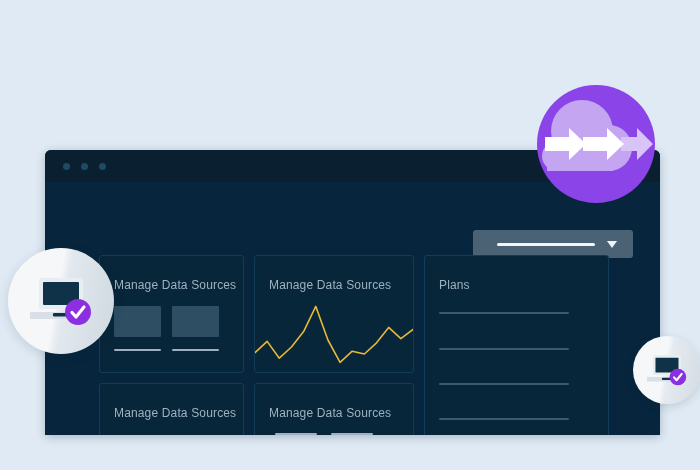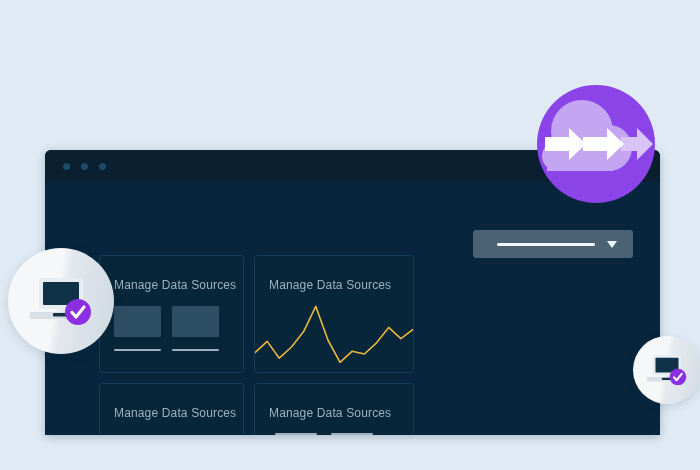--- a/index.html
+++ b/index.html
@@ -215,20 +215,27 @@
         <div class="thumb-line b"></div>
       </div>
 
       <div class="card card-2">
         <div class="card-title">Manage Data Sources</div>
         <svg class="spark" viewBox="0 0 160 78" preserveAspectRatio="none">
           <polyline id="sparkline" fill="none" stroke="#e8b83a" stroke-width="1.6" stroke-linejoin="round" stroke-linecap="round" points="0.00,58.60 12.31,47.40 24.62,64.20 36.92,53.00 49.23,37.60 61.54,12.40 73.85,46.00 86.15,68.40 98.46,57.20 110.77,60.00 123.08,48.80 135.38,33.40 147.69,44.60 160.00,35.50"></polyline>
         </svg>
       </div>
 
+      <div class="card card-3">
+        <div class="card-title">Plans</div>
+        <div class="plan-line l1"></div>
+        <div class="plan-line l2"></div>
+        <div class="plan-line l3"></div>
+        <div class="plan-line l4"></div>
+      </div>
 
       <div class="card card-4">
         <div class="card-title">Manage Data Sources</div>
         <svg class="donut" viewBox="0 0 90 90">
           <circle cx="45" cy="45" r="33" fill="none" stroke="#0d3249" stroke-width="9"></circle>
           <circle id="donut-arc" cx="45" cy="45" r="33" fill="none" stroke="#f2bb28" stroke-width="9" stroke-linecap="butt" transform="rotate(-180 45 45)" stroke-dasharray="128.55 207.35"></circle>
         </svg>
       </div>
 
       <div class="card card-5">

